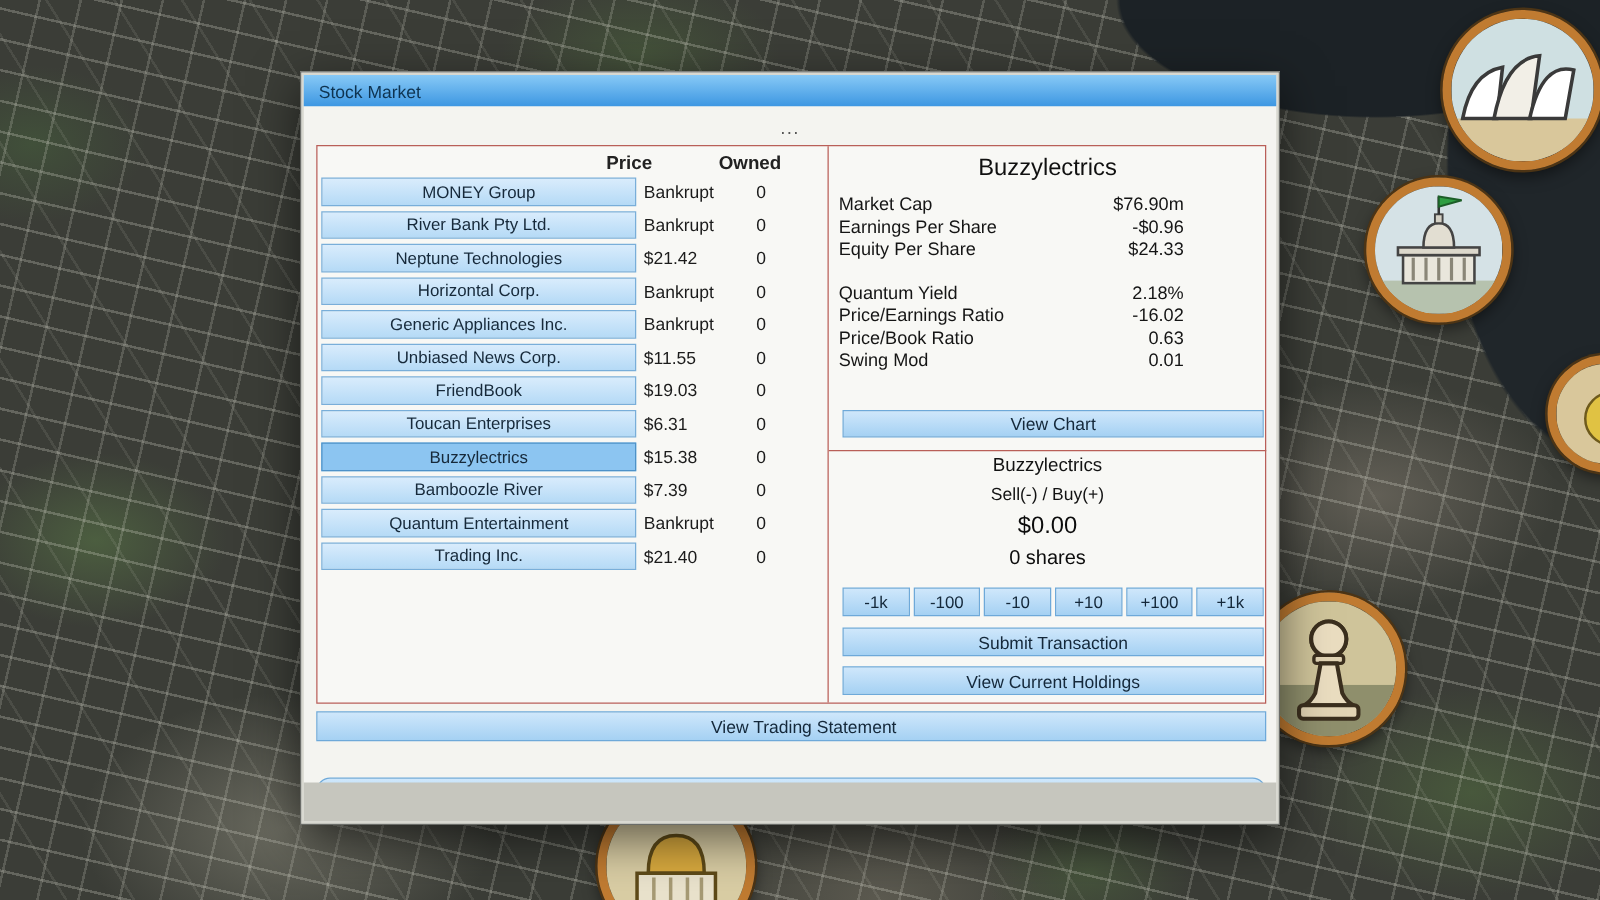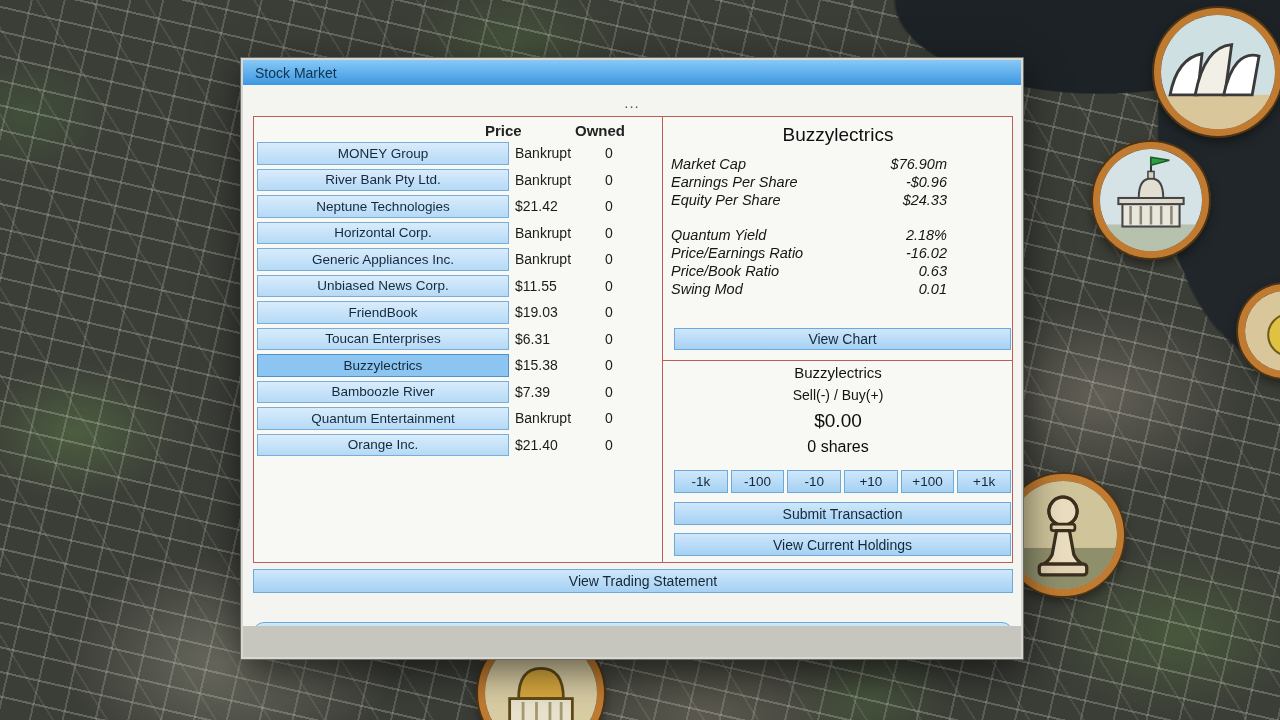--- a/index.html
+++ b/index.html
@@ -78,21 +78,21 @@
     font-size:13.5px; color:#16293a; cursor:pointer;
     background:linear-gradient(#d9ecfc,#b5daf6); border:1px solid #79aed9;
   }
   .row.selected .company-btn { background:#8cc5f1; border-color:#4e92c8; }
   .price-cell { margin-left:6px; width:90px; font-size:14px; color:#1b1b1b; }
   .owned-cell { width:60px; font-size:14px; color:#1b1b1b; }
 
   
   .right-panel { position:absolute; left:408px; top:0; width:351px; height:445px; border-left:1px solid #b95f58; }
   .rp-title { margin-top:7px; text-align:center; font-size:19px; color:#101010; }
-  .stats { margin:9px 8px 0 8px;font-style:italic; }
+  .stats { margin:9px 8px 0 8px; }
   .stat-row { display:flex; justify-content:space-between; font-size:14.5px; color:#151515; line-height:18px; padding-right:58px; }
   .stats.ratios { margin-top:17px; }
 
   .btn {
     display:flex; align-items:center; justify-content:center;
     background:linear-gradient(#cfe7fb,#a5d1f3); border:1px solid #6ea9d9;
     font-size:14px; color:#14283a; cursor:pointer;
   }
   .view-chart-btn { position:absolute; left:11px; right:2px; top:211px; height:22px; }
 
@@ -243,21 +243,21 @@
           <div class="company-btn">Bamboozle River</div>
           <div class="price-cell">$7.39</div>
           <div class="owned-cell">0</div>
         </div>
         <div class="row">
           <div class="company-btn">Quantum Entertainment</div>
           <div class="price-cell">Bankrupt</div>
           <div class="owned-cell">0</div>
         </div>
         <div class="row">
-          <div class="company-btn">Orange Inc.</div>
+          <div class="company-btn">Trading Inc.</div>
           <div class="price-cell">$21.40</div>
           <div class="owned-cell">0</div>
         </div>
       </div>
 
       <div class="right-panel">
         <div class="rp-title">Buzzylectrics</div>
 
         <div class="stats">
           <div class="stat-row">

